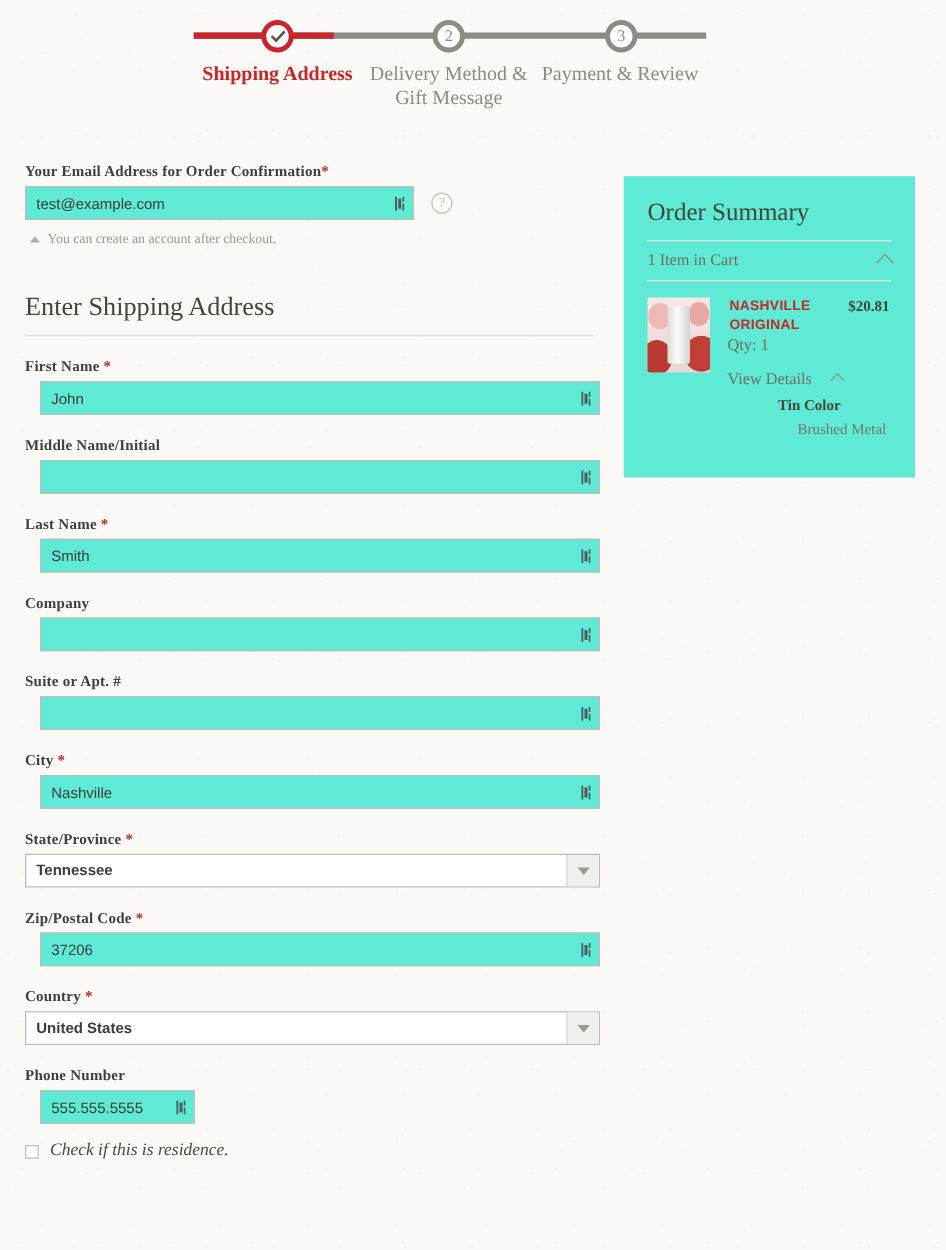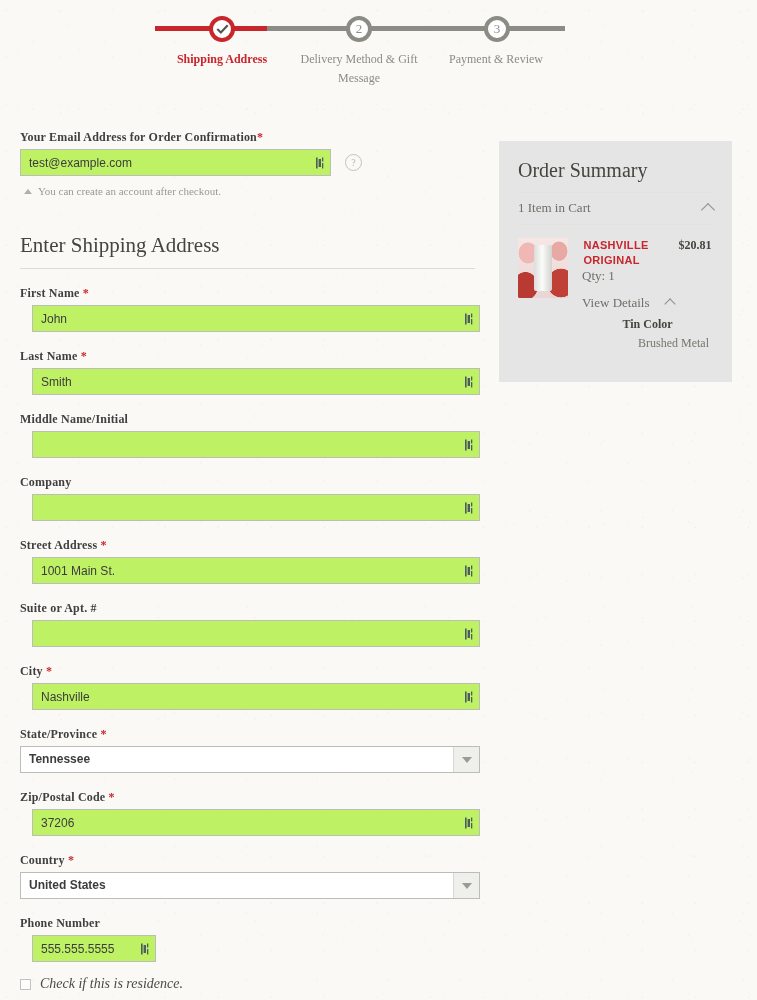--- a/index.html
+++ b/index.html
@@ -78,21 +78,21 @@
   .check-glyph {
     display: block;
     width: 13px;
     height: 13px;
   }
   .step-label {
     position: absolute;
     top: 50px;
     text-align: center;
     font-family: "Liberation Serif", serif;
-    font-size: 12px;
+    font-size: 16px;
     line-height: 19px;
     color: #8c8c86;
   }
   .step-label.l1 {
     left: 147px;
     width: 150px;
     color: #c8252c;
     font-weight: bold;
   }
   .step-label.l2 {
@@ -126,21 +126,21 @@
   .input-wrap {
     position: relative;
     display: block;
     padding-left: 12px;
   }
   .text-input {
     box-sizing: border-box;
     width: 100%;
     height: 27px;
     border: 1px solid #bdbdb8;
-    background: #bef264;
+    background: #5eead4;
     font-family: "Liberation Sans", sans-serif;
     font-size: 12px;
     color: #3c3c3c;
     padding: 0 26px 0 8px;
     outline: none;
     display: block;
     border-radius: 0;
   }
   .text-input::placeholder { color: #a8a8a4; }
   .autofill-icon {
@@ -262,21 +262,21 @@
     color: #4a4a45;
   }
 
   
   .summary {
     position: absolute;
     left: 499px;
     top: 141px;
     width: 233px;
     height: 241px;
-    background: #e5e5e5;
+    background: #5eead4;
     box-sizing: border-box;
     padding: 18px 19px 0 19px;
   }
   .summary-title {
     font-family: "Liberation Serif", serif;
     font-size: 20px;
     color: #45453f;
     padding-bottom: 10px;
     border-bottom: 1px solid #e2e2de;
   }
@@ -443,76 +443,61 @@
       <svg class="autofill-icon" viewBox="0 0 9 12">
         <rect x="0" y="0.5" width="1.6" height="11" fill="#4b5d5f"></rect>
           <rect x="2.6" y="2" width="2.4" height="8" fill="#4b5d5f"></rect>
         <rect x="6" y="0.5" width="1.3" height="4" fill="#4b5d5f"></rect>
           <rect x="6" y="6" width="1.3" height="5.5" fill="#4b5d5f"></rect>
       </svg>
     </div>
   </div>
 
   <div class="field-group">
+    <div class="field-label">Middle Name/Initial</div>
+    <div class="input-wrap">
+      <input class="text-input" type="text" value="" style="">
+      <svg class="autofill-icon" viewBox="0 0 9 12">
+        <rect x="0" y="0.5" width="1.6" height="11" fill="#4b5d5f"></rect>
+          <rect x="2.6" y="2" width="2.4" height="8" fill="#4b5d5f"></rect>
+        <rect x="6" y="0.5" width="1.3" height="4" fill="#4b5d5f"></rect>
+          <rect x="6" y="6" width="1.3" height="5.5" fill="#4b5d5f"></rect>
+      </svg>
+    </div>
+  </div>
+
+  <div class="field-group">
     <div class="field-label">
       <span>Last Name</span>
       <span class="req">*</span>
     </div>
     <div class="input-wrap">
       <input class="text-input" type="text" value="Smith" style="">
       <svg class="autofill-icon" viewBox="0 0 9 12">
         <rect x="0" y="0.5" width="1.6" height="11" fill="#4b5d5f"></rect>
           <rect x="2.6" y="2" width="2.4" height="8" fill="#4b5d5f"></rect>
         <rect x="6" y="0.5" width="1.3" height="4" fill="#4b5d5f"></rect>
           <rect x="6" y="6" width="1.3" height="5.5" fill="#4b5d5f"></rect>
       </svg>
     </div>
   </div>
 
   <div class="field-group">
-    <div class="field-label">Middle Name/Initial</div>
-    <div class="input-wrap">
-      <input class="text-input" type="text" value="" style="">
-      <svg class="autofill-icon" viewBox="0 0 9 12">
-        <rect x="0" y="0.5" width="1.6" height="11" fill="#4b5d5f"></rect>
-          <rect x="2.6" y="2" width="2.4" height="8" fill="#4b5d5f"></rect>
-        <rect x="6" y="0.5" width="1.3" height="4" fill="#4b5d5f"></rect>
-          <rect x="6" y="6" width="1.3" height="5.5" fill="#4b5d5f"></rect>
-      </svg>
-    </div>
-  </div>
-
-  <div class="field-group">
     <div class="field-label">Company</div>
     <div class="input-wrap">
       <input class="text-input" type="text" value="" style="">
       <svg class="autofill-icon" viewBox="0 0 9 12">
         <rect x="0" y="0.5" width="1.6" height="11" fill="#4b5d5f"></rect>
           <rect x="2.6" y="2" width="2.4" height="8" fill="#4b5d5f"></rect>
         <rect x="6" y="0.5" width="1.3" height="4" fill="#4b5d5f"></rect>
           <rect x="6" y="6" width="1.3" height="5.5" fill="#4b5d5f"></rect>
       </svg>
     </div>
   </div>
 
-  <div class="field-group">
-    <div class="field-label">
-      <span>Street Address</span>
-      <span class="req">*</span>
-    </div>
-    <div class="input-wrap">
-      <input class="text-input" type="text" value="1001 Main St." style="">
-      <svg class="autofill-icon" viewBox="0 0 9 12">
-        <rect x="0" y="0.5" width="1.6" height="11" fill="#4b5d5f"></rect>
-          <rect x="2.6" y="2" width="2.4" height="8" fill="#4b5d5f"></rect>
-        <rect x="6" y="0.5" width="1.3" height="4" fill="#4b5d5f"></rect>
-          <rect x="6" y="6" width="1.3" height="5.5" fill="#4b5d5f"></rect>
-      </svg>
-    </div>
-  </div>
 
   <div class="field-group">
     <div class="field-label">Suite or Apt. #</div>
     <div class="input-wrap">
       <input class="text-input" type="text" value="" style="">
       <svg class="autofill-icon" viewBox="0 0 9 12">
         <rect x="0" y="0.5" width="1.6" height="11" fill="#4b5d5f"></rect>
           <rect x="2.6" y="2" width="2.4" height="8" fill="#4b5d5f"></rect>
         <rect x="6" y="0.5" width="1.3" height="4" fill="#4b5d5f"></rect>
           <rect x="6" y="6" width="1.3" height="5.5" fill="#4b5d5f"></rect>

